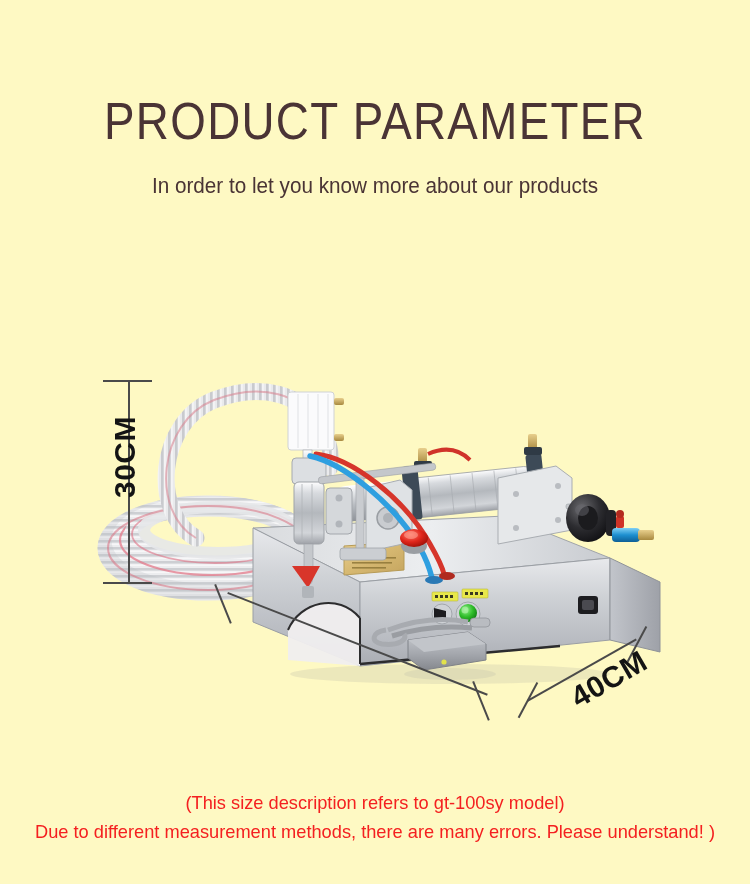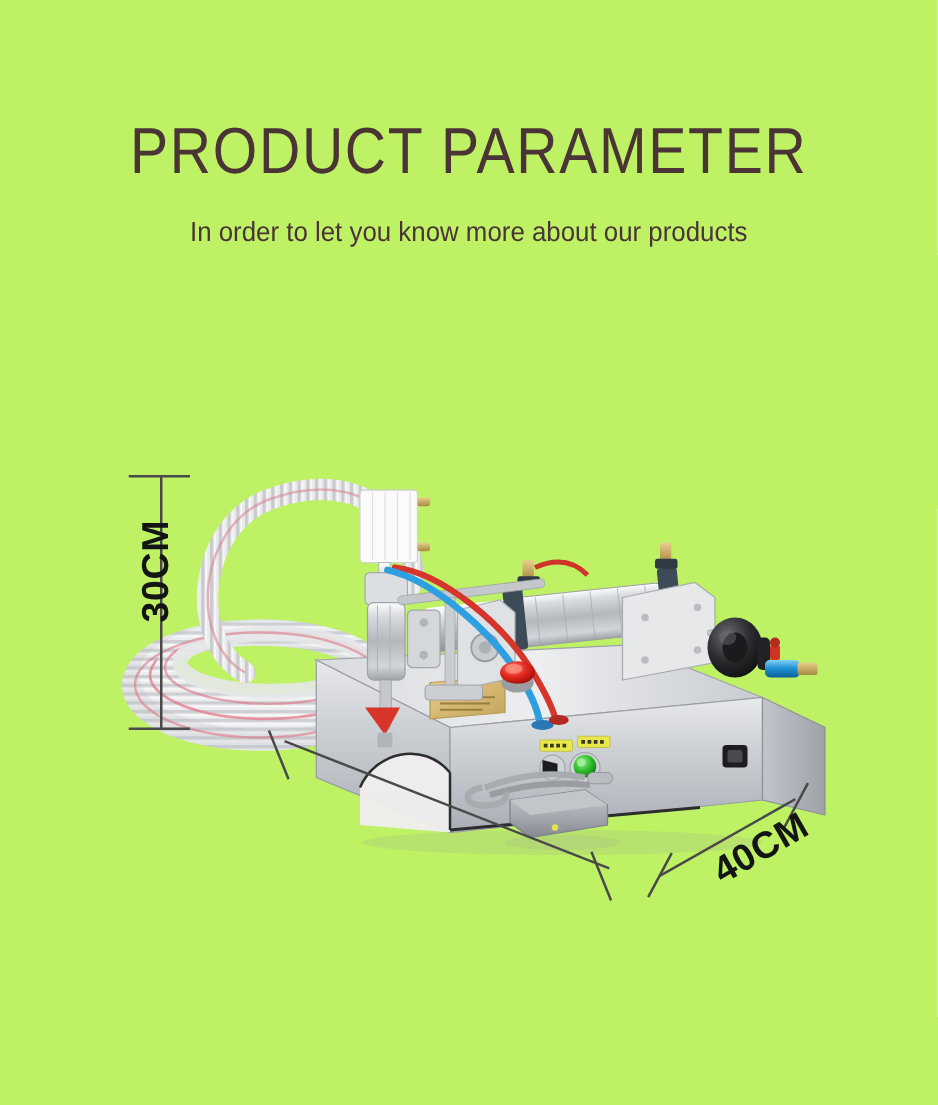--- a/index.html
+++ b/index.html
@@ -12,21 +12,21 @@
     height: 884px;
     background: #efedee;
     font-family: "Liberation Sans", sans-serif;
     overflow: hidden;
     position: relative;
   }
   .page {
     position: relative;
     width: 750px;
     height: 884px;
-    background: #bef264;
+    background: #fef9c3;
     overflow: hidden;
   }
 
   
   .header {
     position: absolute;
     top: 0; left: 0;
     width: 750px;
     text-align: center;
   }
@@ -454,14 +454,18 @@
     <div class="dim-line d90-line"></div>
     <div class="dim-line d90-tick-l"></div>
     <div class="dim-line d90-tick-r"></div>
 
     <div class="dim-line d40-line"></div>
     <div class="dim-line d40-tick-l"></div>
     <div class="dim-line d40-tick-r"></div>
     <div class="dim-label lbl-40">40CM</div>
   </div>
 
+  <div class="notes">
+    <div class="note-line">(This size description refers to gt-100sy model)</div>
+    <div class="note-line">Due to different measurement methods, there are many errors. Please understand! )</div>
+  </div>
 
 </div>
 
 </body></html>

